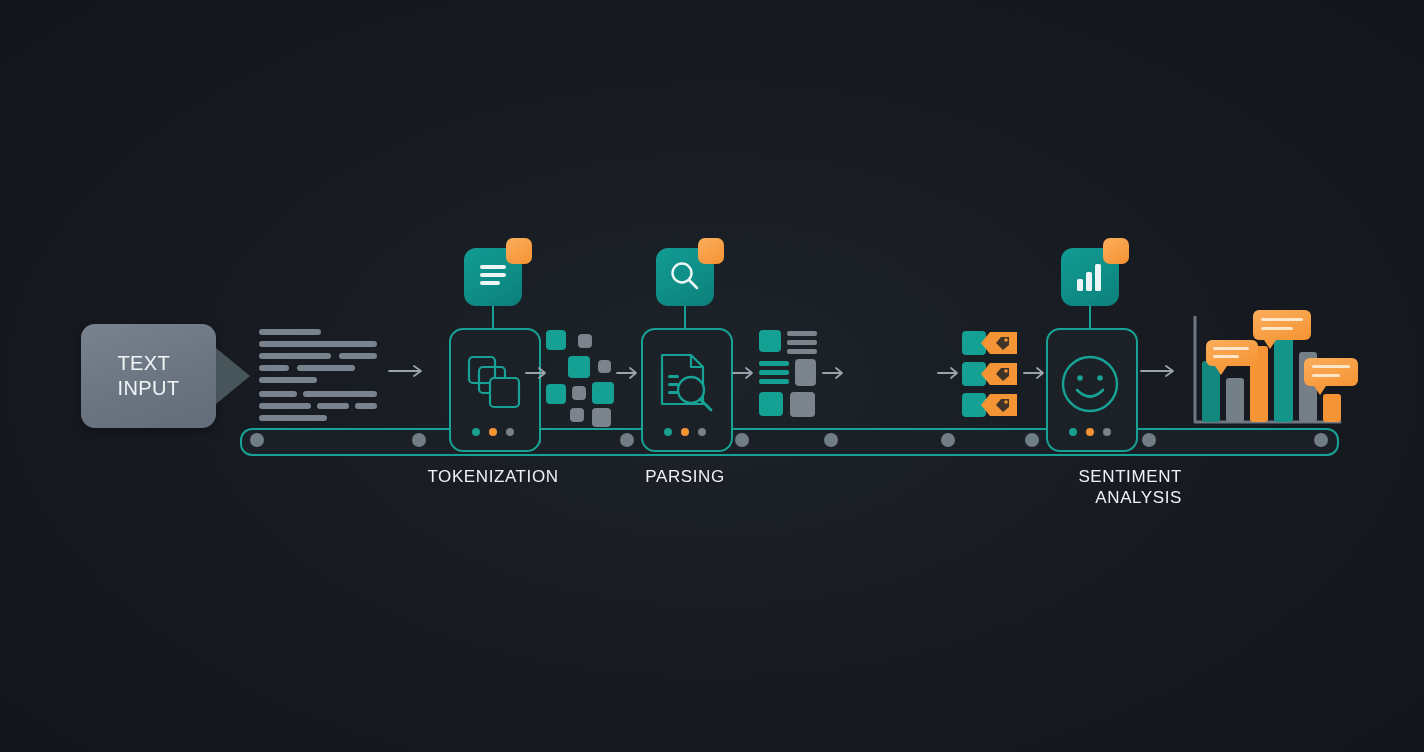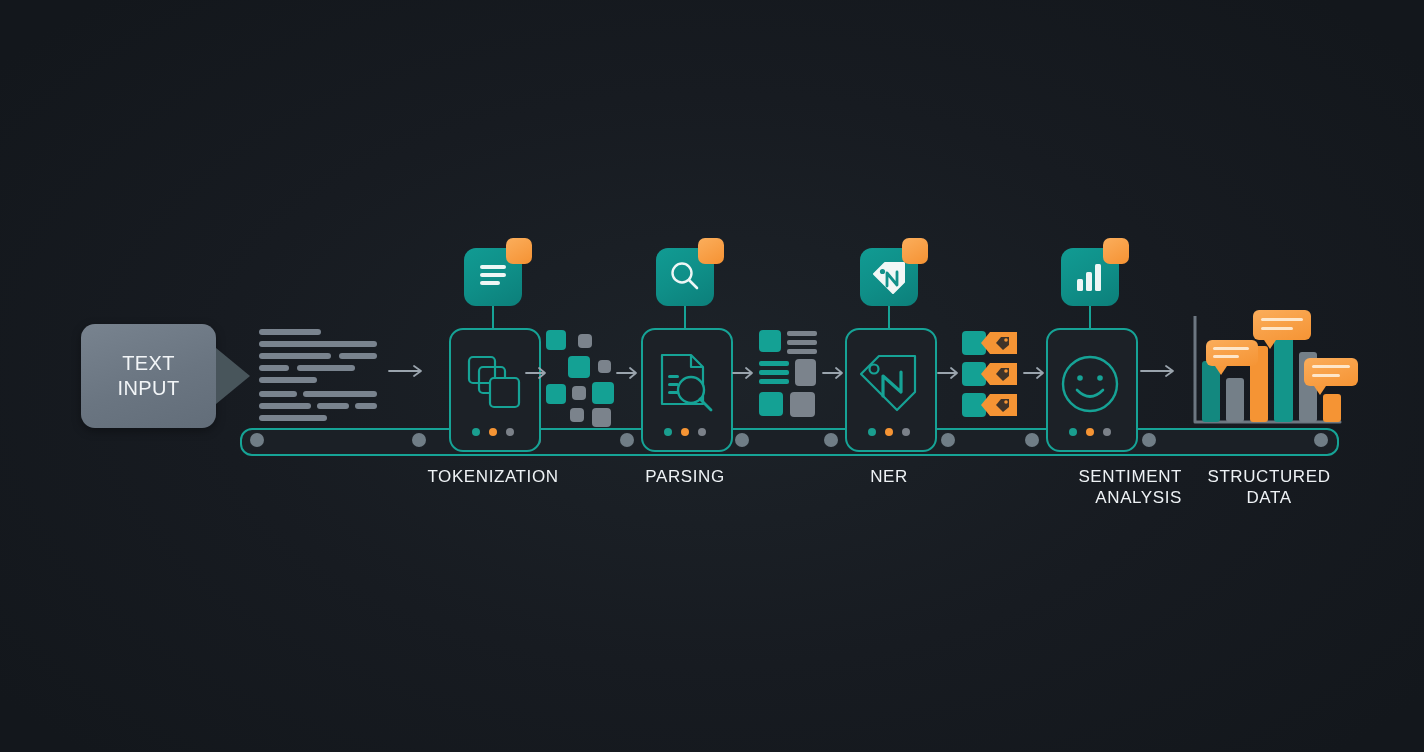--- a/index.html
+++ b/index.html
@@ -20,21 +20,21 @@
   
   #text-input-box {
     left: 81px; top: 324px; width: 135px; height: 104px;
     border-radius: 14px;
     background: linear-gradient(160deg, #78838f 0%, #6a7581 55%, #626d79 100%);
     display: flex; align-items: center; justify-content: center;
     box-shadow: 0 3px 10px rgba(0,0,0,0.35);
   }
   #text-input-label {
     color: #f2f5f7; font-size: 20px; line-height: 25px;
-    text-align: center; letter-spacing: 0.4px; white-space: pre-line;
+    text-align: left; letter-spacing: 0.4px; white-space: pre-line;
   }
   #input-arrow-tri {
     left: 216px; top: 348px; width: 0; height: 0;
     border-top: 28px solid transparent;
     border-bottom: 28px solid transparent;
     border-left: 34px solid #4d5a61;
     opacity: 0.92;
   }
 
   
@@ -246,43 +246,20 @@
     <div class="sq" style="left:0px;  top:62px; width:24px; height:24px; background:#14a194;"></div>
     <div class="sq" style="left:31px; top:62px; width:25px; height:25px; background:#7b838c;"></div>
   </div>
 
   <div class="abs arrow" style="left:822px; top:365px;">
     <svg width="26" height="16" viewBox="0 0 26 16">
       <path d="M1 8 H19 M14 3 L20 8 L14 13" fill="none" stroke="#9aa4ad" stroke-width="1.8" stroke-linecap="round" stroke-linejoin="round"></path>
     </svg>
   </div>
 
-  <div class="abs module" style="left:845px; top:328px;">
-    <div class="module-body"></div>
-    <svg class="abs" style="left:12px; top:24px;" width="66" height="64" viewBox="0 0 66 64">
-      <path d="M4 22 L22 4 L58 4 L58 40 L40 58 Z" fill="none" stroke="#16a396" stroke-width="2.2" stroke-linejoin="round"></path>
-      <circle cx="17" cy="17" r="4.5" fill="none" stroke="#16a396" stroke-width="2.2"></circle>
-      <path d="M26 44 L26 24 L44 40 L44 20" fill="none" stroke="#16a396" stroke-width="3.2" stroke-linecap="round" stroke-linejoin="round"></path>
-    </svg>
-    <div class="module-dots">
-      <span style="background:#1a9e8f"></span>
-      <span style="background:#f59434"></span>
-      <span style="background:#7b8189"></span>
-    </div>
-    <div class="stem" style="left:43px; top:-22px; height:24px;"></div>
-    <div class="badge" style="left:15px; top:-80px;">
-      <div class="badge-corner"></div>
-      <svg width="36" height="34" viewBox="0 0 36 34">
-        <path d="M3 14 L14 3 L33 3 L33 22 L22 33 Z" fill="#f2f7f6" stroke="#f2f7f6" stroke-width="2" stroke-linejoin="round"></path>
-        <circle cx="11.5" cy="11.5" r="2.6" fill="#12918a"></circle>
-        <path d="M16 26 L16 13 L26 25 L26 12" fill="none" stroke="#12918a" stroke-width="2.8" stroke-linecap="round" stroke-linejoin="round"></path>
-      </svg>
-    </div>
-    <div class="module-label" style="left:-48px; top:138px; width:184px;">NER</div>
-  </div>
 
   <div class="abs arrow" style="left:937px; top:365px;">
     <svg width="26" height="16" viewBox="0 0 26 16">
       <path d="M1 8 H19 M14 3 L20 8 L14 13" fill="none" stroke="#9aa4ad" stroke-width="1.8" stroke-linecap="round" stroke-linejoin="round"></path>
     </svg>
   </div>
 
   <div class="abs artifact" style="left:962px; top:331px; width:56px; height:86px;">
     <div>
       <div class="sq" style="left:0px; top:0px; width:24px; height:24px; background:#14a194;"></div>
@@ -371,17 +348,15 @@
     <div class="bubble" style="left:63px; top:4px; width:58px; height:30px;">
       <i style="left:8px; top:8px;  width:42px;"></i>
       <i style="left:8px; top:17px; width:32px;"></i>
       <div class="bubble-tail" style="left:11px; top:30px;"></div>
     </div>
     <div class="bubble" style="left:114px; top:52px; width:54px; height:28px;">
       <i style="left:8px; top:7px;  width:38px;"></i>
       <i style="left:8px; top:16px; width:28px;"></i>
       <div class="bubble-tail" style="left:10px; top:28px;"></div>
     </div>
-    <div class="module-label" style="left:-22px; top:160px; width:202px;">STRUCTURED
-DATA</div>
   </div>
 
 </div>
 
 </body></html>

